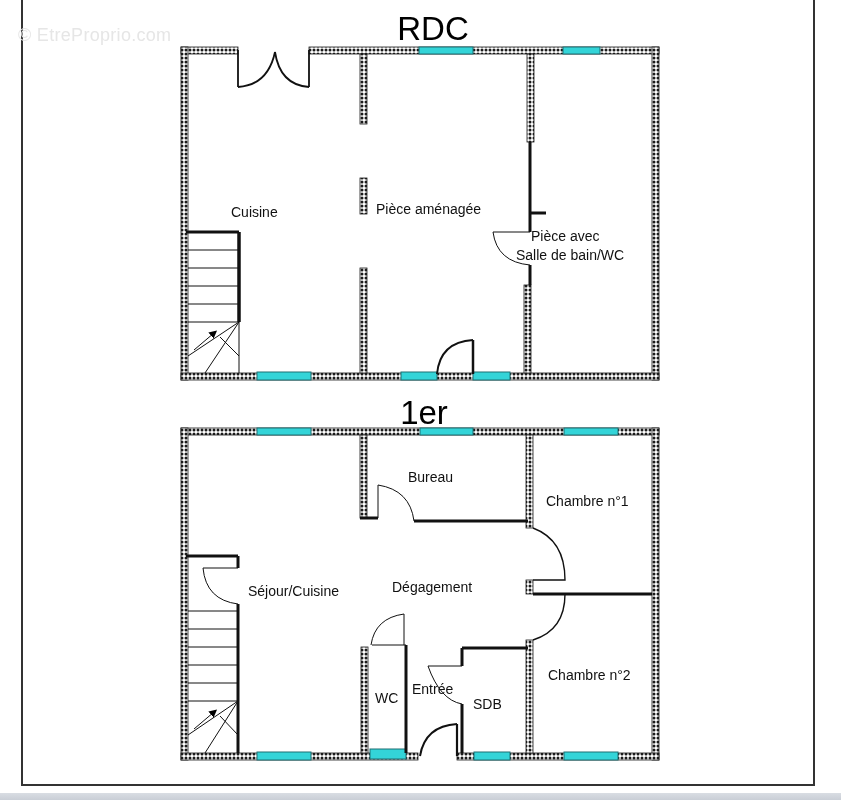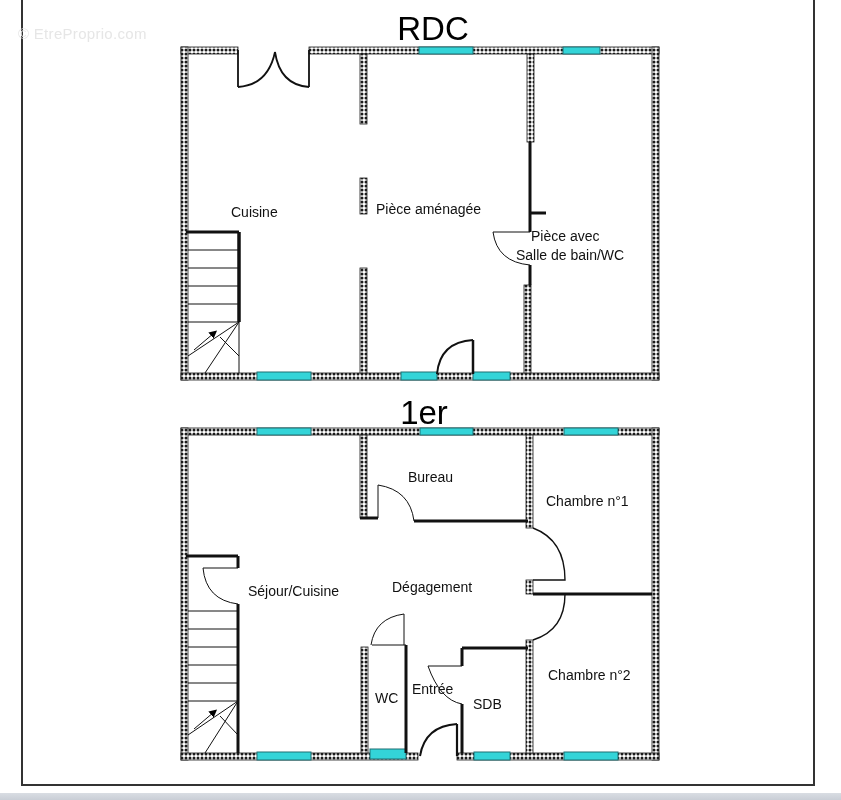--- a/index.html
+++ b/index.html
@@ -1,19 +1,19 @@
 <!DOCTYPE html>
 <html><head>
 <meta charset="utf-8">
 <style>
   html,body{margin:0;padding:0;background:#ffffff;}
   body{width:841px;height:800px;position:relative;overflow:hidden;font-family:"Liberation Sans",sans-serif;}
   .frame{position:absolute;left:21px;top:0;width:794px;height:786px;border-left:2px solid #333;border-right:2px solid #333;border-bottom:2px solid #333;box-sizing:border-box;}
   .bottom-strip{position:absolute;left:0;top:793px;width:841px;height:7px;background:linear-gradient(to bottom,#d9dde3,#c9ced6);}
-  .watermark{position:absolute;left:18px;top:25px;font-size:15px;color:#e6e6e6;letter-spacing:0.3px;}
+  .watermark{position:absolute;left:18px;top:25px;font-size:18px;color:#e6e6e6;letter-spacing:0.3px;}
   svg.plan{position:absolute;left:0;top:0;}
   .room-label{font-family:"Liberation Sans",sans-serif;font-size:14px;fill:#111;}
   .floor-title{font-family:"Liberation Sans",sans-serif;font-size:33px;fill:#000;}
 </style>
 </head>
 <body>
 
 <div class="frame"></div>
 <div class="watermark">© EtreProprio.com</div>
 

